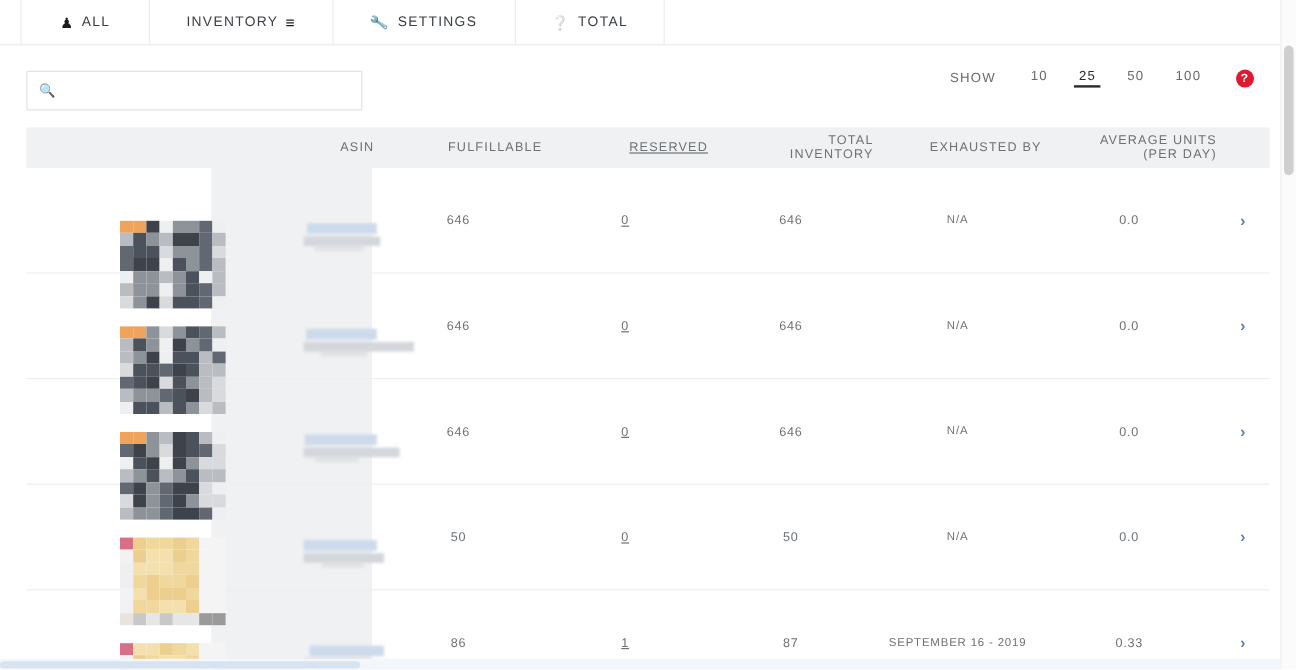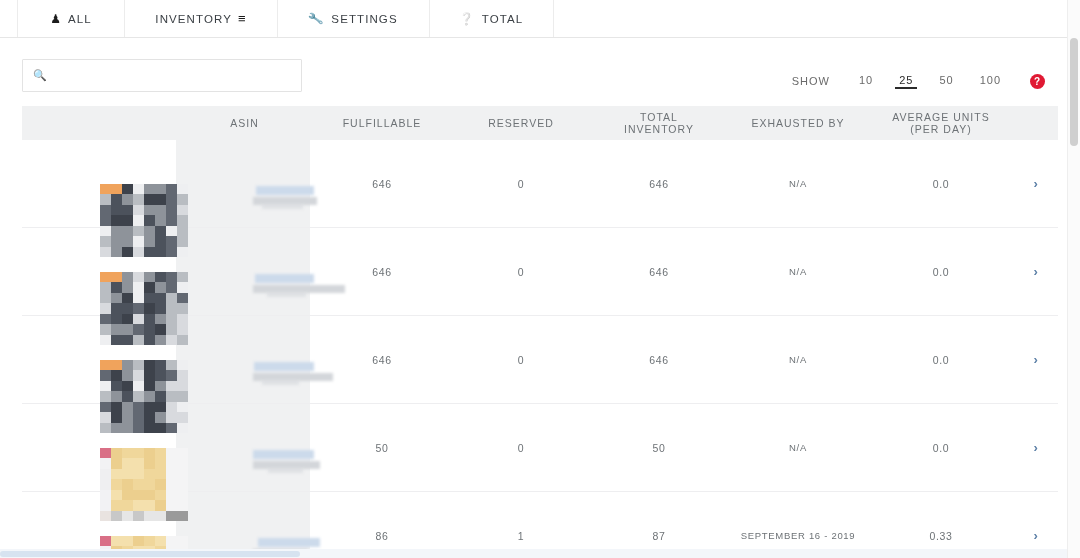--- a/index.html
+++ b/index.html
@@ -53,21 +53,21 @@
     font-size:10.5px; letter-spacing:0.9px; color:#4a4a4a;
   }
   .search-input::placeholder { color:#bdbdbd; letter-spacing:0.9px; }
   .reset-btn {
     position:absolute; left:313px; top:21px; width:134px; height:33px;
     border:1px solid #e3e3e3; background:#fff; border-radius:1px;
     display:flex; align-items:center; justify-content:center;
     font-size:11px; letter-spacing:1.1px; color:#4c4c4c; cursor:pointer;
   }
   .show-wrap {
-    position:absolute; right:35px; top:28px; height:30px;
+    position:absolute; right:35px; top:12px; height:30px;
     display:flex; align-items:center; gap:0px;
     font-size:11px; letter-spacing:1px; color:#5a5a5a;
   }
   .show-label { margin-right:16px; color:#6a6a6a; }
   .show-opt {
     padding:1px 4px; margin:0 9px; cursor:pointer; color:#6a6a6a;
     border-bottom:2px solid transparent;
   }
   .show-opt.active { color:#2b2b2b; border-bottom:2px solid #2b2b2b; }
   .help-dot {
@@ -76,27 +76,27 @@
     display:flex; align-items:center; justify-content:center; cursor:pointer;
   }
 
   
   .table-wrap { position:absolute; left:0; top:106px; width:1080px; height:452px; overflow:hidden; }
   .thead {
     position:absolute; left:22px; top:0; width:1036px; height:34px;
     background:#f0f1f2; display:flex; align-items:center;
   }
   .th {
-    font-size:10.5px; letter-spacing:1px; color:#6d7276; text-align:center;
+    font-size:10.5px; letter-spacing:1px; color:#6d7276; text-align:right;
     line-height:12px; white-space:pre-line;
   }
   .col-img   { width:155px; }
   .col-asin  { width:135px; }
   .col-ful   { width:140px; }
-  .col-res   { width:138px; }
+  .col-res   { width:138px;text-decoration:underline; }
   .col-tot   { width:138px; }
   .col-exh   { width:140px; }
   .col-avg   { width:146px; }
   .col-arrow { width:44px; }
 
   .asin-band {
     position:absolute; left:176px; top:34px; width:134px; height:418px;
     background:#f0f1f2;
   }
   .rows { position:absolute; left:22px; top:34px; width:1036px; }

